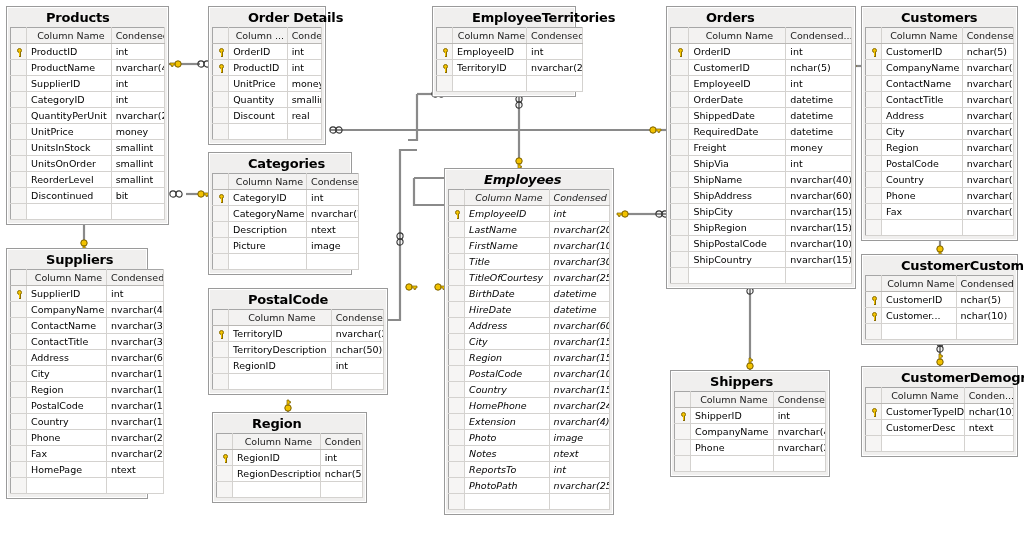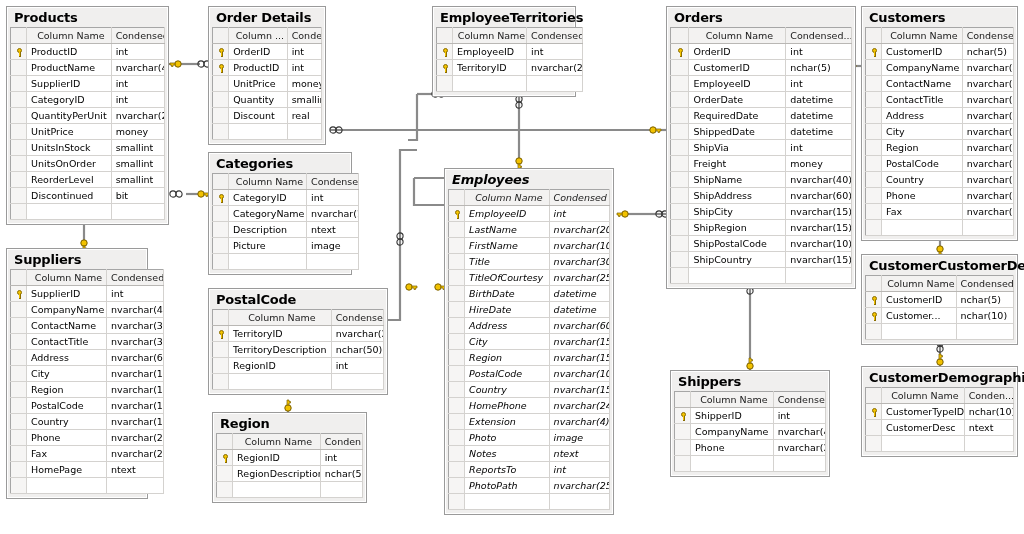--- a/index.html
+++ b/index.html
@@ -38,20 +38,21 @@
     box-sizing: border-box;
   }
   .tbl-title {
     font-weight: bold;
     font-size: 13px;
     color: #000000;
     padding: 1px 2px 2px 4px;
     line-height: 15px;
     white-space: nowrap;
     letter-spacing: -0.2px;
+    margin-left: 32px;
   }
   .grid {
     border: 1px solid #a6a6a6;
     background: #14532d;
     border-collapse: collapse;
     width: 100%;
     table-layout: fixed;
   }
   .grid td, .grid th {
     border-right: 1px solid #d4d2cf;
@@ -411,40 +412,40 @@
               <td class="c-name">EmployeeID</td>
               <td class="c-type">int</td>
             </tr>
             <tr>
               <td class="c-gut"></td>
               <td class="c-name">OrderDate</td>
               <td class="c-type">datetime</td>
             </tr>
             <tr>
               <td class="c-gut"></td>
+              <td class="c-name">ShippedDate</td>
+              <td class="c-type">datetime</td>
+            </tr>
+            <tr>
+              <td class="c-gut"></td>
               <td class="c-name">RequiredDate</td>
               <td class="c-type">datetime</td>
             </tr>
             <tr>
               <td class="c-gut"></td>
-              <td class="c-name">ShippedDate</td>
-              <td class="c-type">datetime</td>
-            </tr>
-            <tr>
-              <td class="c-gut"></td>
-              <td class="c-name">ShipVia</td>
-              <td class="c-type">int</td>
-            </tr>
-            <tr>
-              <td class="c-gut"></td>
               <td class="c-name">Freight</td>
               <td class="c-type">money</td>
             </tr>
             <tr>
               <td class="c-gut"></td>
+              <td class="c-name">ShipVia</td>
+              <td class="c-type">int</td>
+            </tr>
+            <tr>
+              <td class="c-gut"></td>
               <td class="c-name">ShipName</td>
               <td class="c-type">nvarchar(40)</td>
             </tr>
             <tr>
               <td class="c-gut"></td>
               <td class="c-name">ShipAddress</td>
               <td class="c-type">nvarchar(60)</td>
             </tr>
             <tr>
               <td class="c-gut"></td>

